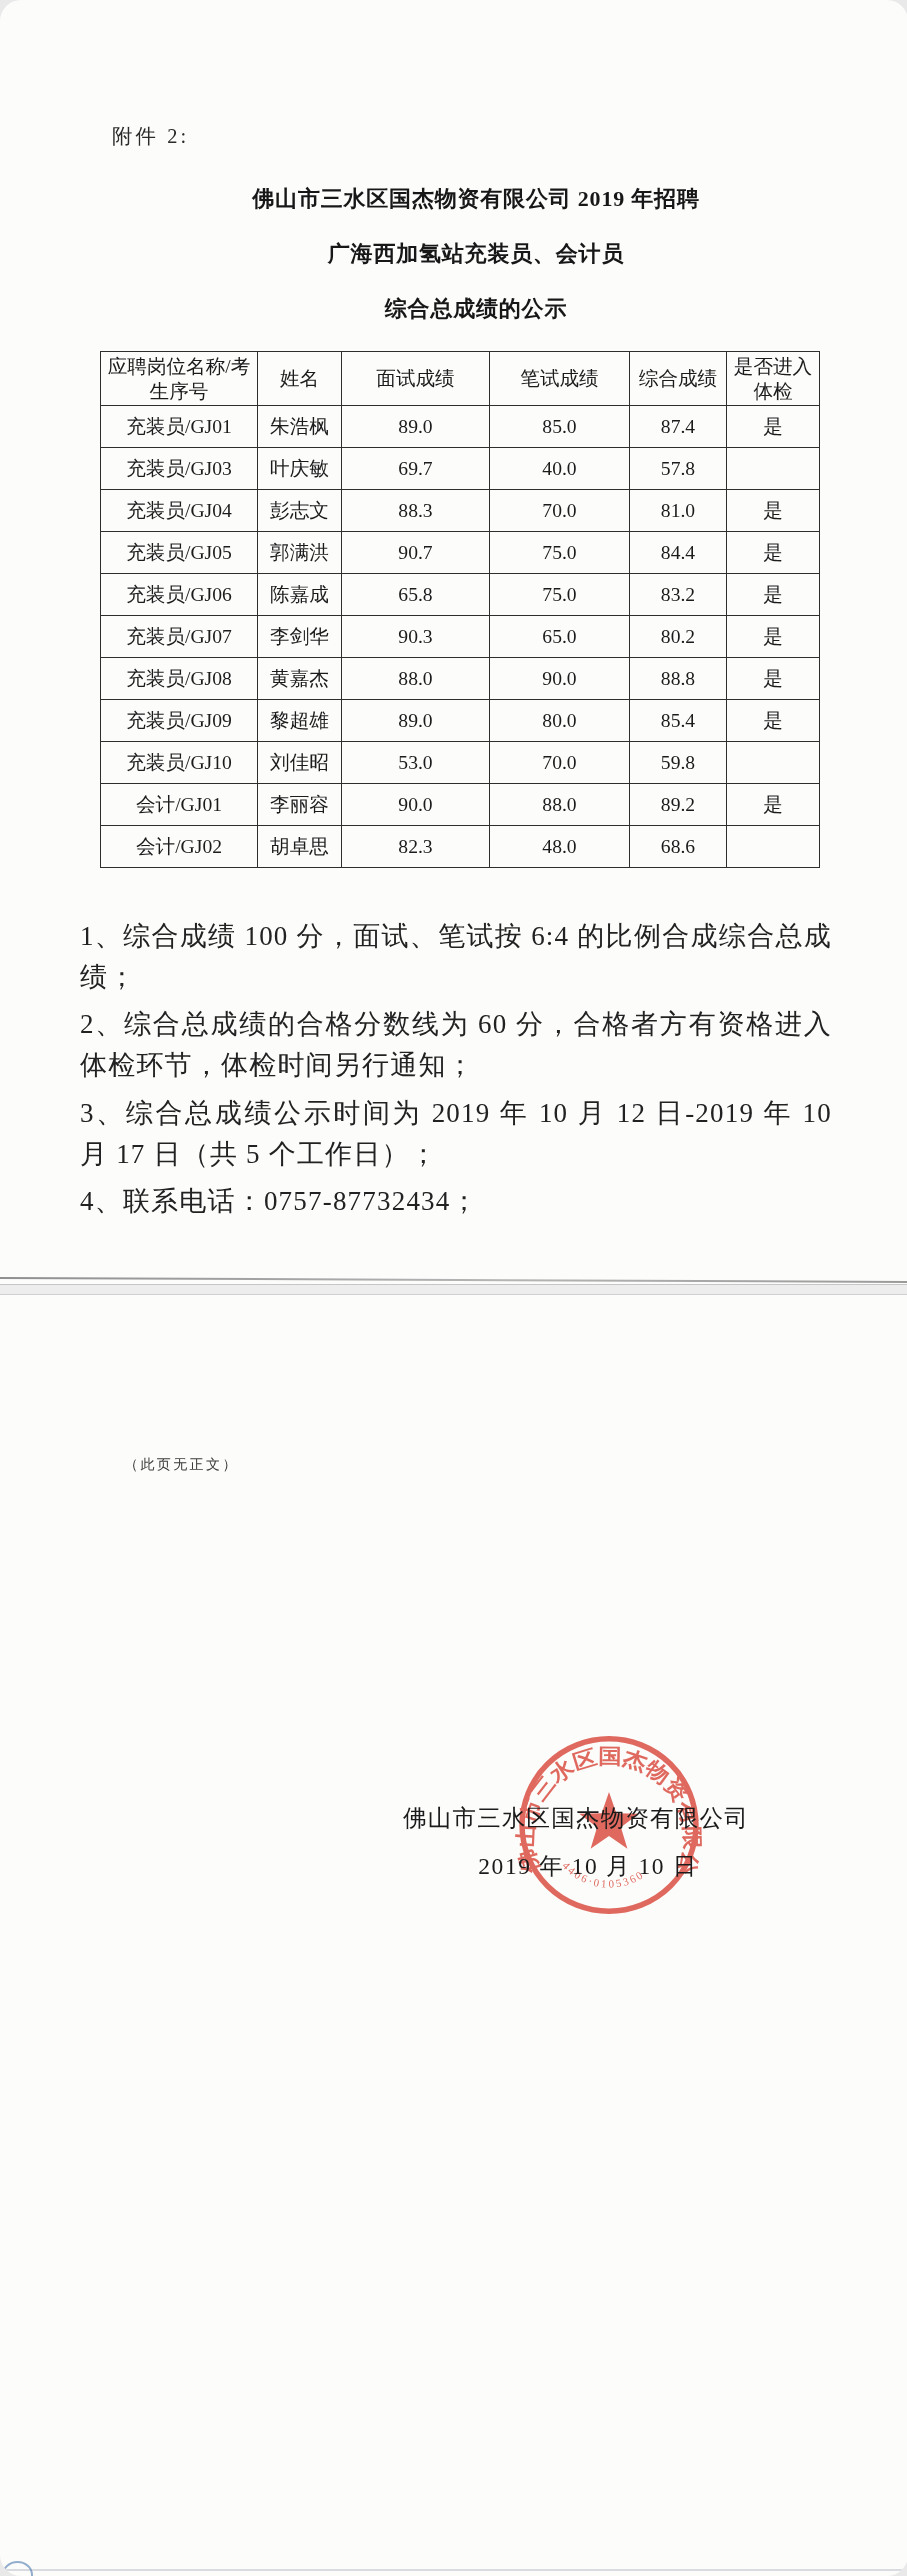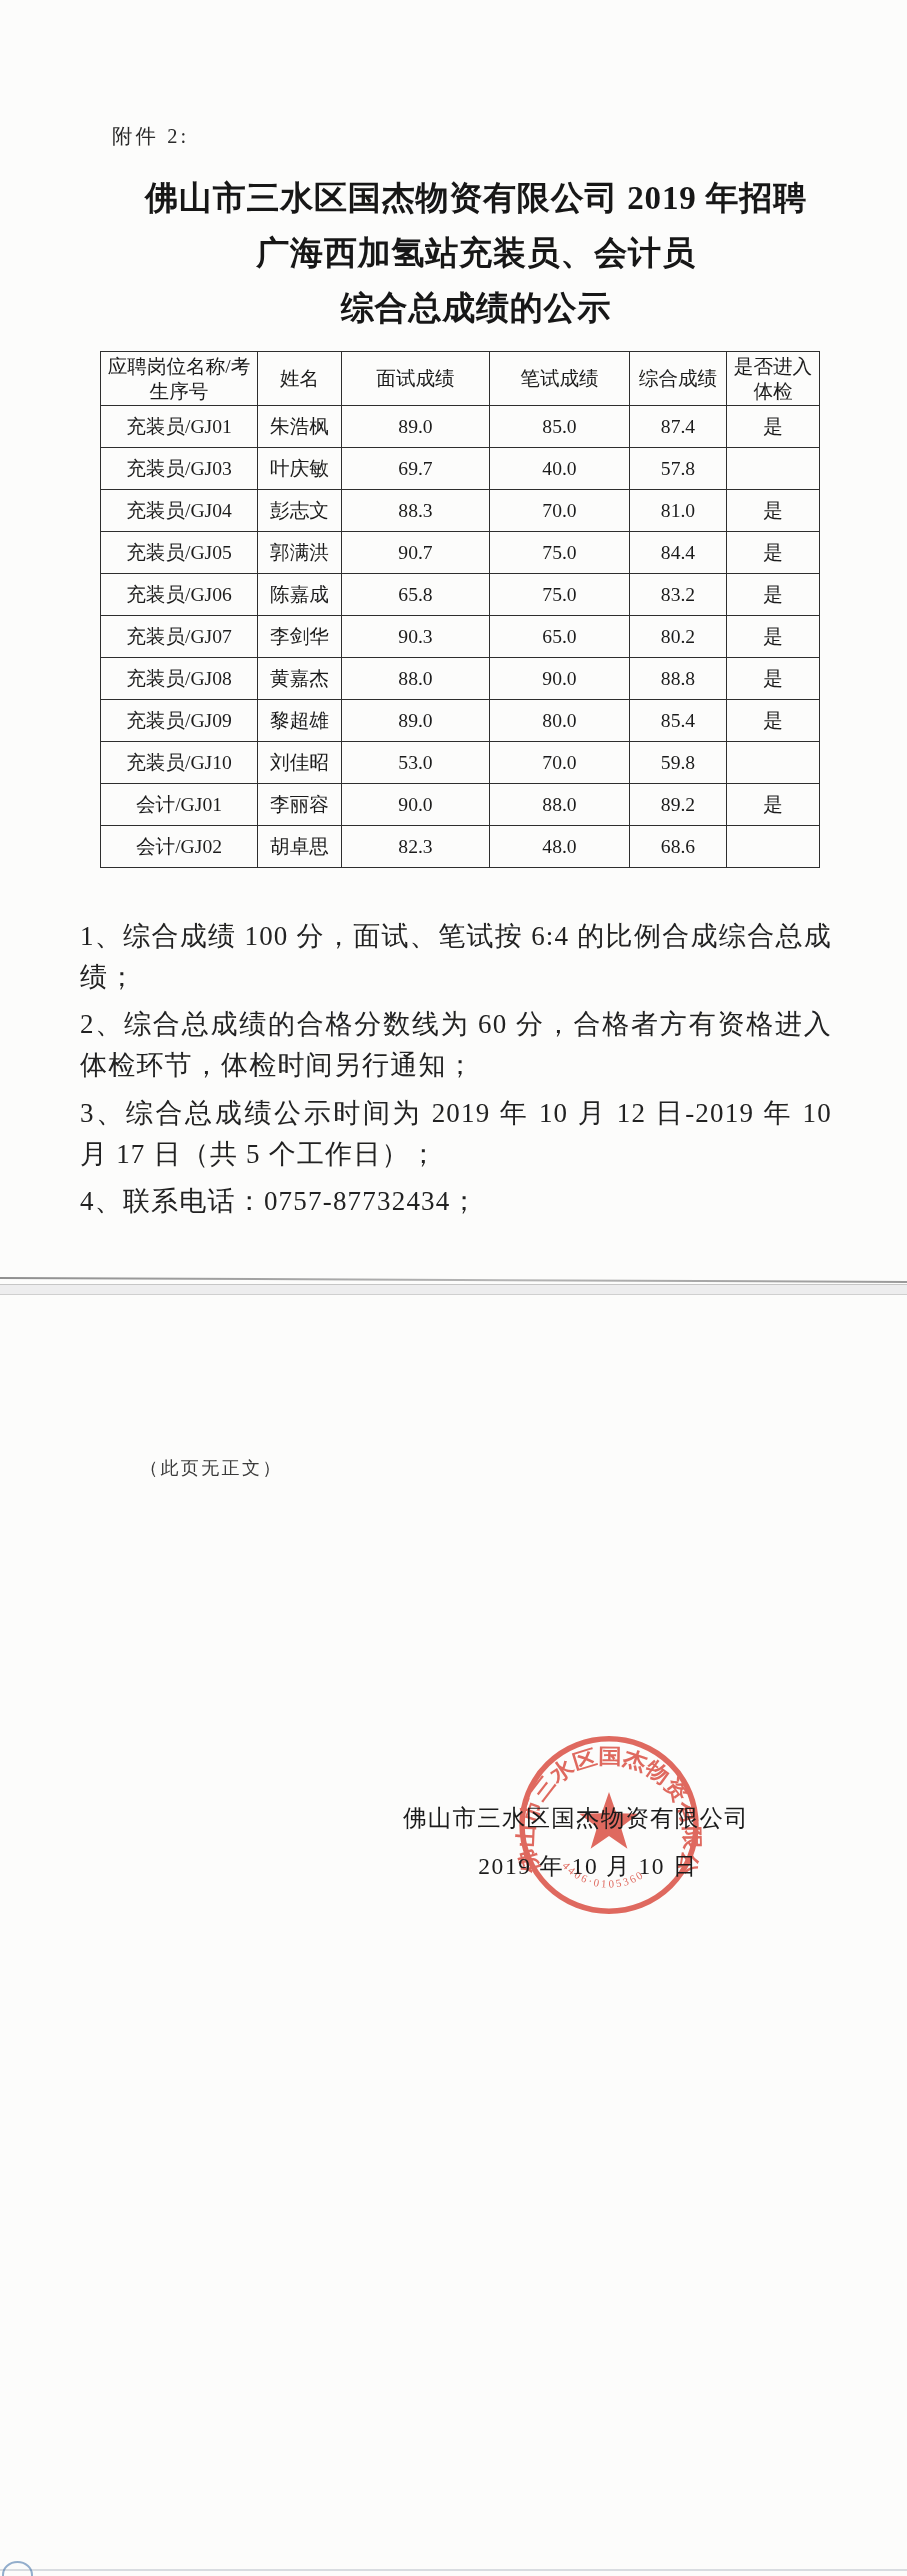--- a/index.html
+++ b/index.html
@@ -4,30 +4,31 @@
 <style>
   html,body{margin:0;padding:0;background:#e9e9e9;}
   .page{
     position:relative;
     width:908px;height:2576px;
     margin:0 auto;
     background:#fcfcfb;
     overflow:hidden;
     font-family:"Liberation Serif","DejaVu Serif",serif;
     color:#1d1d1d;
+    border-radius:21px;
   }
   .attachment{
     position:absolute;left:112px;top:122px;
     font-size:20.4px;letter-spacing:3.1px;color:#2a2a2a;
   }
   .title-block{
     position:absolute;left:0;top:171px;width:908px;
     text-align:center;font-weight:bold;color:#171717;
   }
-  .title-line{font-size:33px;line-height:55px;letter-spacing:0.8px;white-space:nowrap;margin-left:44px;}
+  .title-line{font-size:22px;line-height:55px;letter-spacing:0.8px;white-space:nowrap;margin-left:44px;}
   .results-table{
     position:absolute;left:100px;top:351px;
     border-collapse:collapse;table-layout:fixed;
     width:718px;
     padding-left:28px;
   }
   .results-table th,.results-table td{
     border:1.6px solid #2e2e2e;
     text-align:center;vertical-align:middle;
     font-weight:normal;
@@ -48,22 +49,22 @@
     position:absolute;left:0;top:1277px;width:908px;height:1.6px;
     background:linear-gradient(90deg,#8f8f8f,#b5b5b5 55%,#9a9a9a);
     transform:rotate(0.25deg);transform-origin:left center;
   }
   .scan-band{
     position:absolute;left:0;top:1284px;width:908px;height:9.4px;
     background:#ededee;
     border-top:0.8px solid #c6c6c6;border-bottom:0.8px solid #cfcfcf;
   }
   .no-content{
-    position:absolute;left:140px;top:1456px;
-    font-size:18px;letter-spacing:2.4px;color:#3a3a3a;
+    position:absolute;left:124px;top:1456px;
+    font-size:14px;letter-spacing:2.4px;color:#3a3a3a;
   }
   .sig-company{
     position:absolute;left:576px;top:1802px;transform:translateX(-50%);
     font-size:23.5px;letter-spacing:1.2px;color:#1b1b1b;white-space:nowrap;z-index:3;
   }
   .sig-date{
     position:absolute;left:588px;top:1850px;transform:translateX(-50%);
     font-size:23.5px;letter-spacing:1.6px;color:#1b1b1b;white-space:nowrap;z-index:3;
   }
   .stamp{

